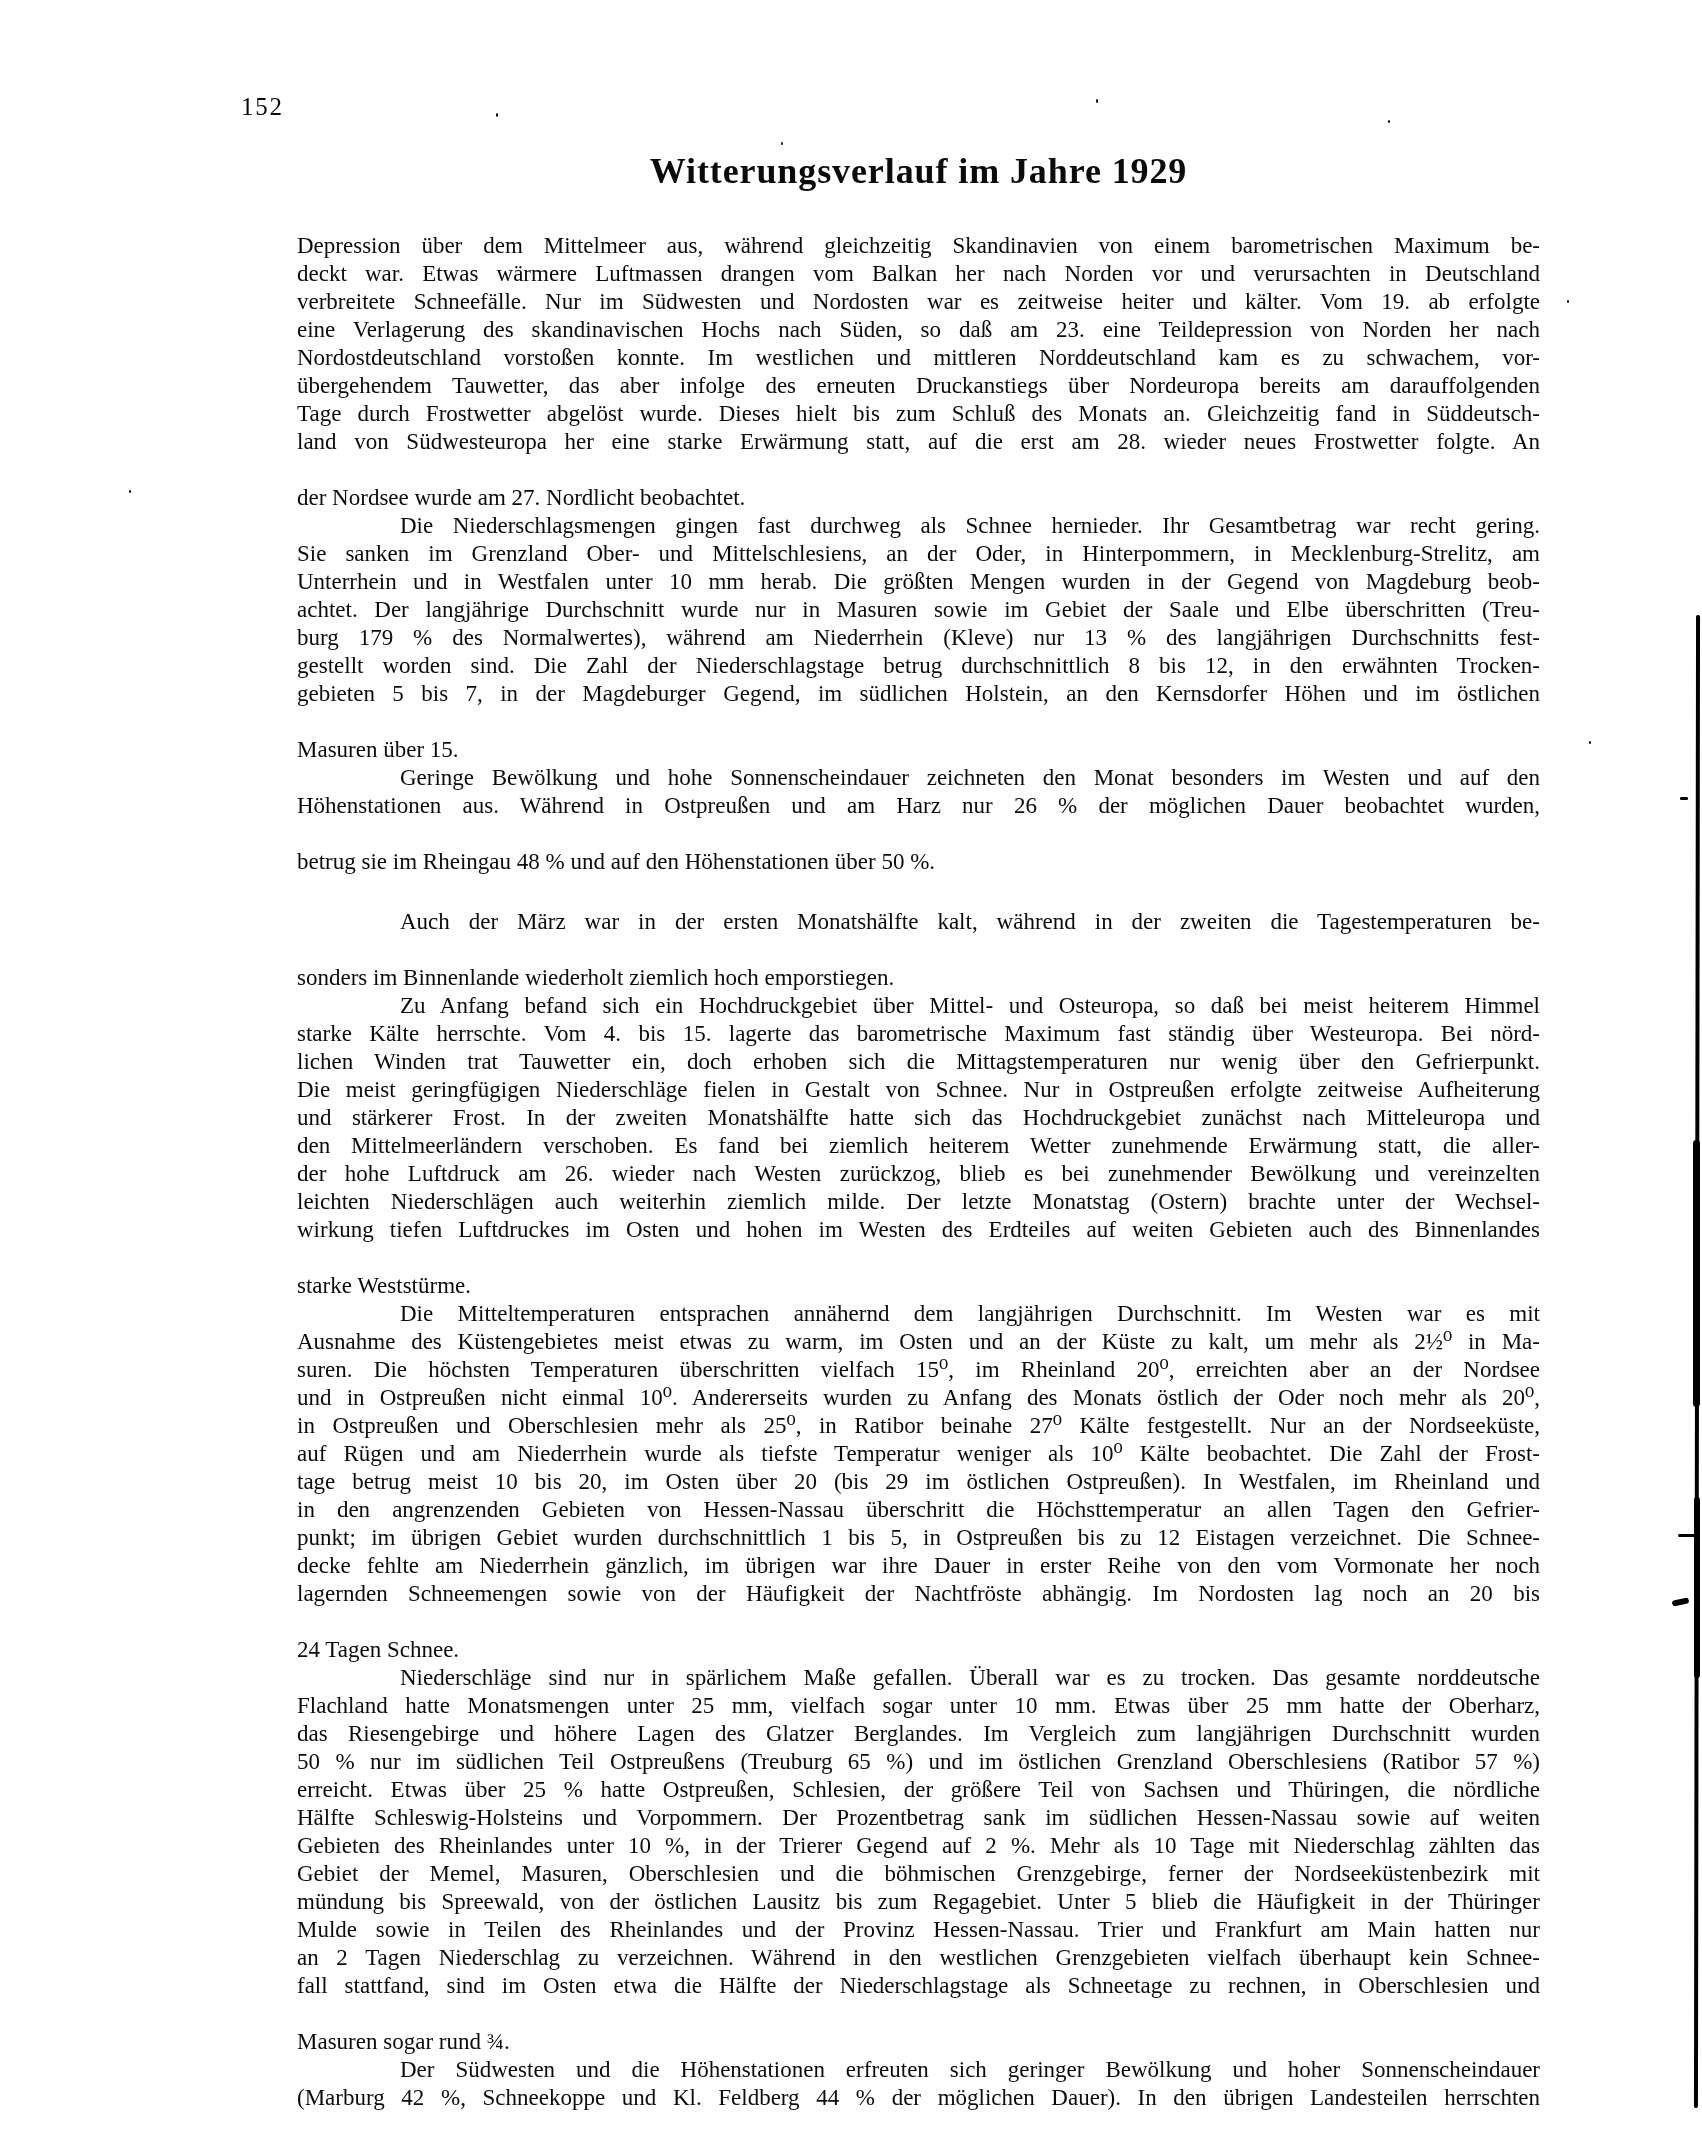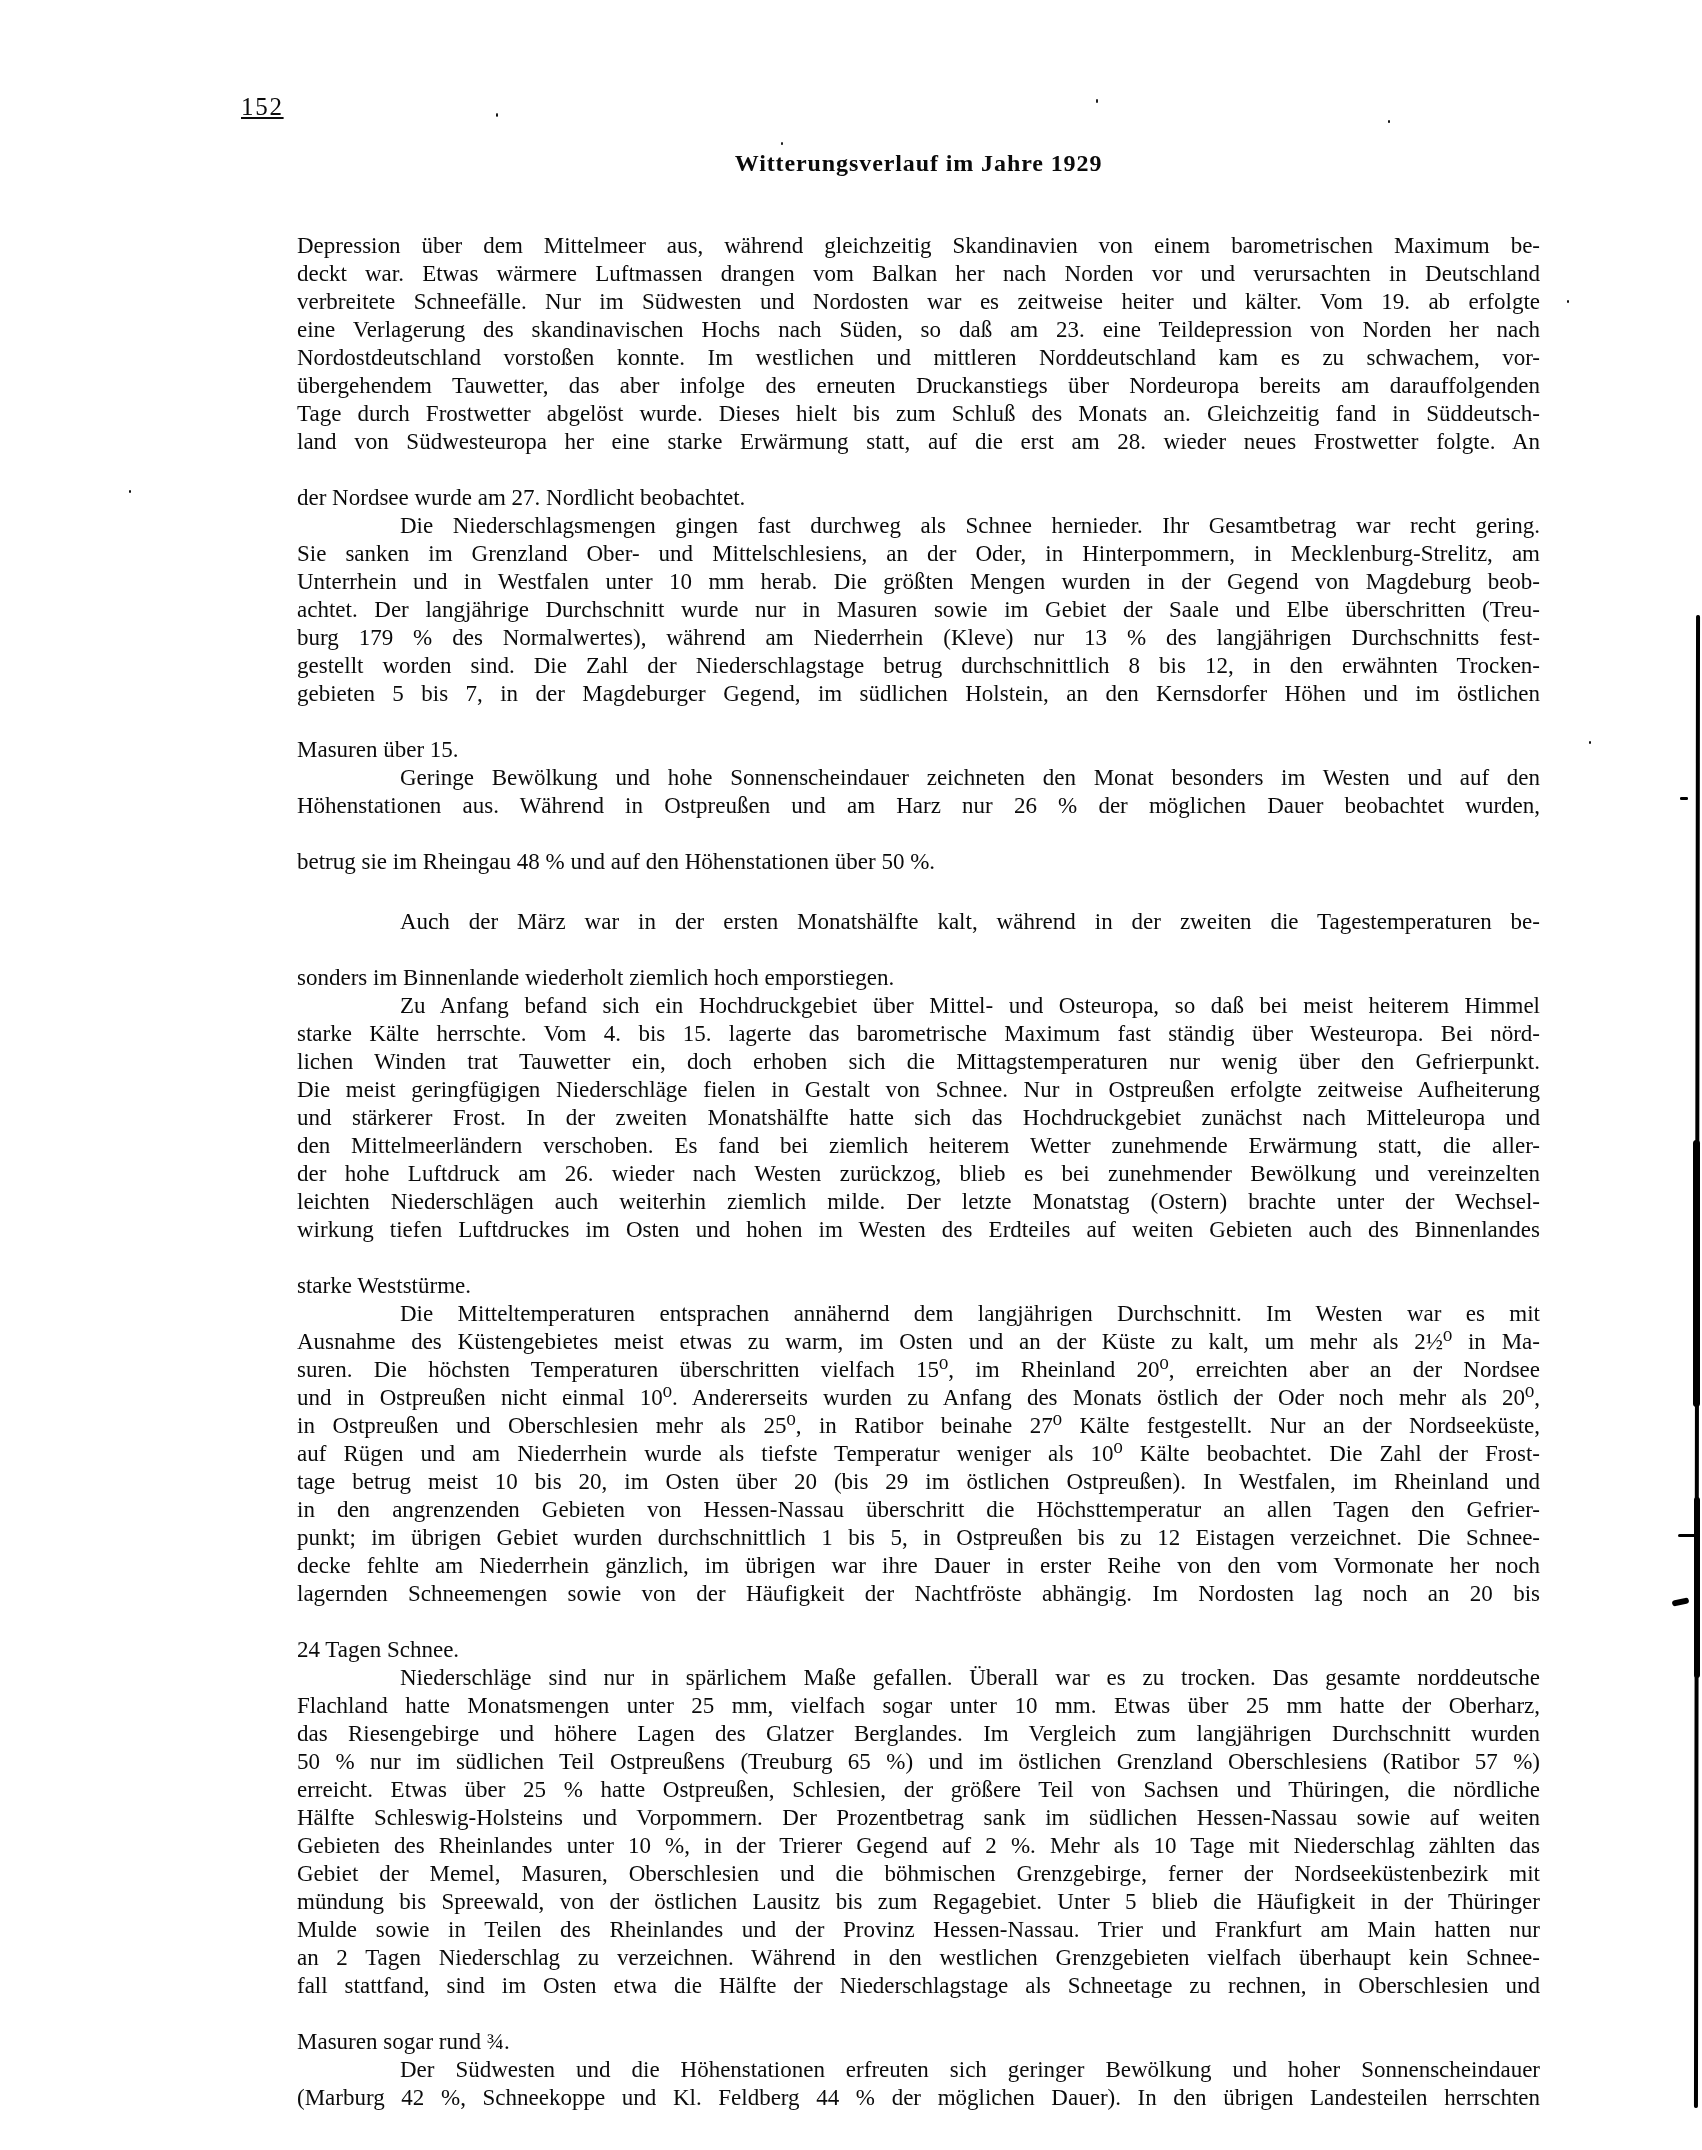--- a/index.html
+++ b/index.html
@@ -8,25 +8,24 @@
     position:relative;
     width:1702px;height:2194px;
     background:#ffffff;
     overflow:hidden;
     color:#0b0b0b;
   }
   .page-number{
     position:absolute;left:241px;top:93px;
     font-size:25px;letter-spacing:1.7px;
     font-family:"Liberation Serif","DejaVu Serif",serif;
-    text-decoration:underline;
   }
   .page-title{
     position:absolute;left:297px;top:150px;width:1243px;
-    text-align:center;font-size:24px;font-weight:bold;
+    text-align:center;font-size:36px;font-weight:bold;
     letter-spacing:0.9px;
     font-family:"Liberation Serif","DejaVu Serif",serif;
   }
   .text-block{
     position:absolute;left:297px;top:232px;width:1243px;
     font-size:23px;line-height:28px;
   }
   .line{
     white-space:nowrap;
     text-align:justify;

